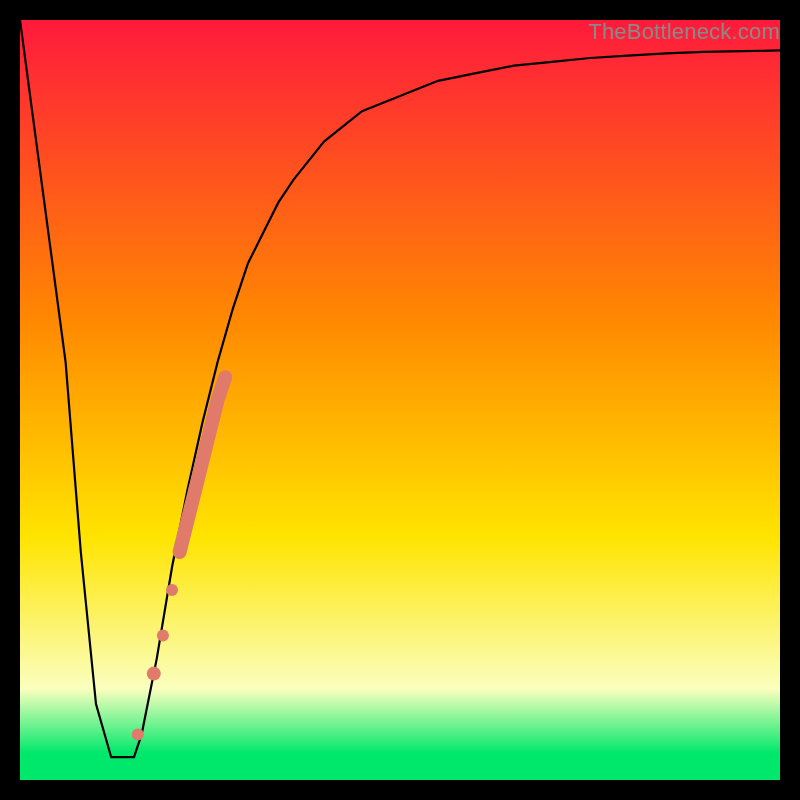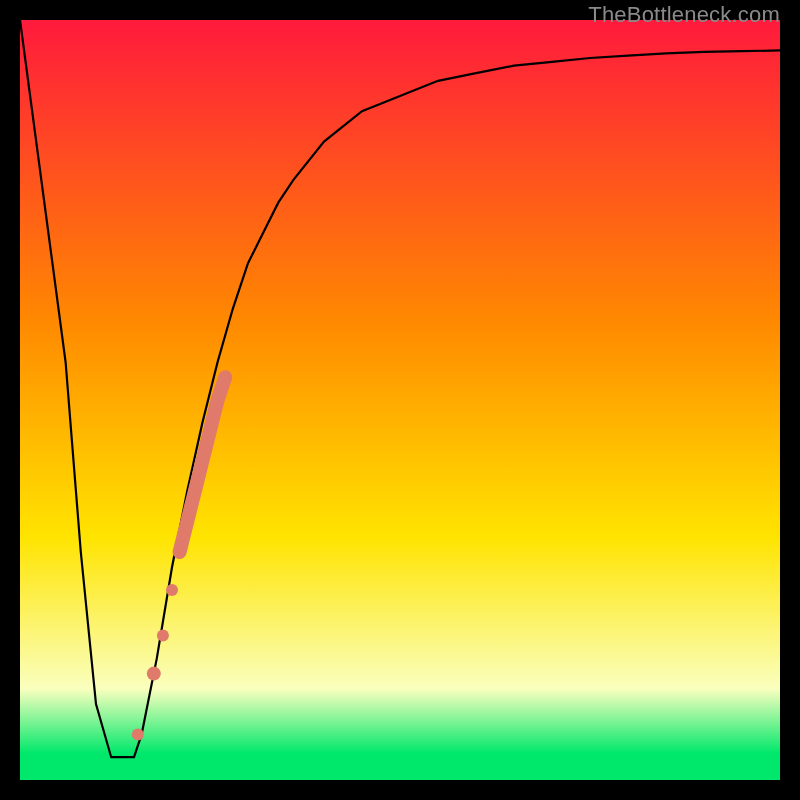--- a/index.html
+++ b/index.html
@@ -20,21 +20,21 @@
   }
   .plot {
     position: absolute;
     left: 20px;
     top: 20px;
     width: 760px;
     height: 760px;
   }
   .watermark {
     position: absolute;
-    top: 2px;
+    top: 19px;
     right: 20px;
     font-family: Arial, Helvetica, sans-serif;
     font-size: 22px;
     color: #8a8a8a;
     letter-spacing: 0.2px;
   }
 </style>
 </head>
 <body>
 

